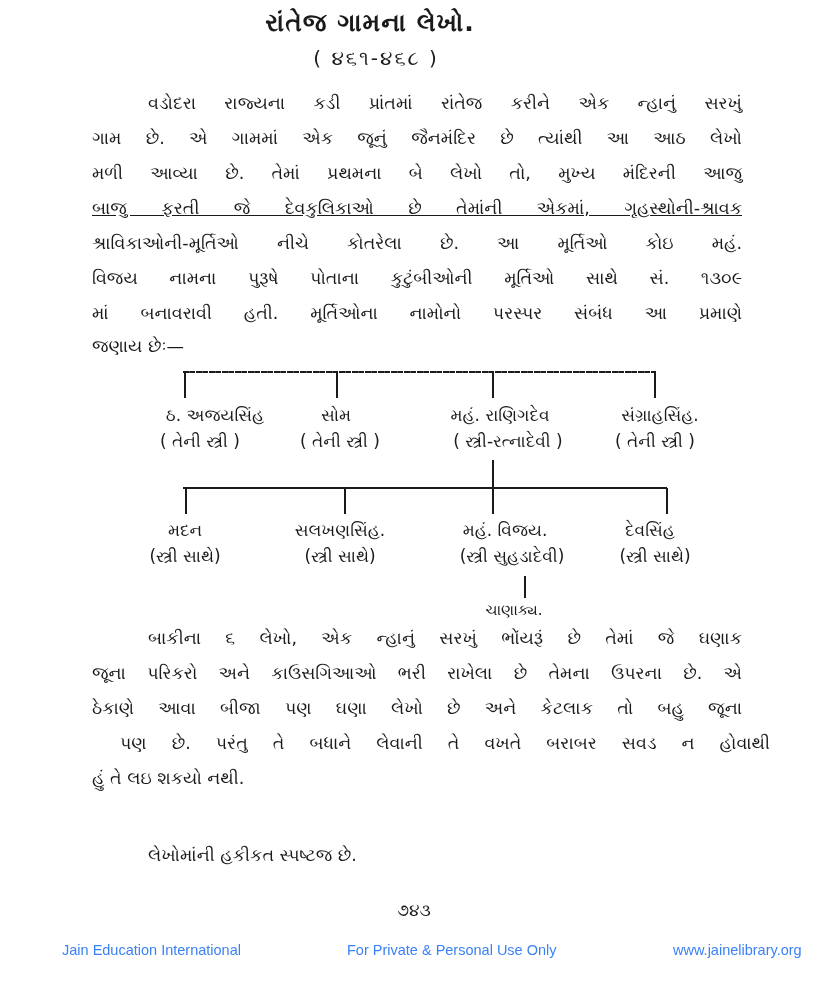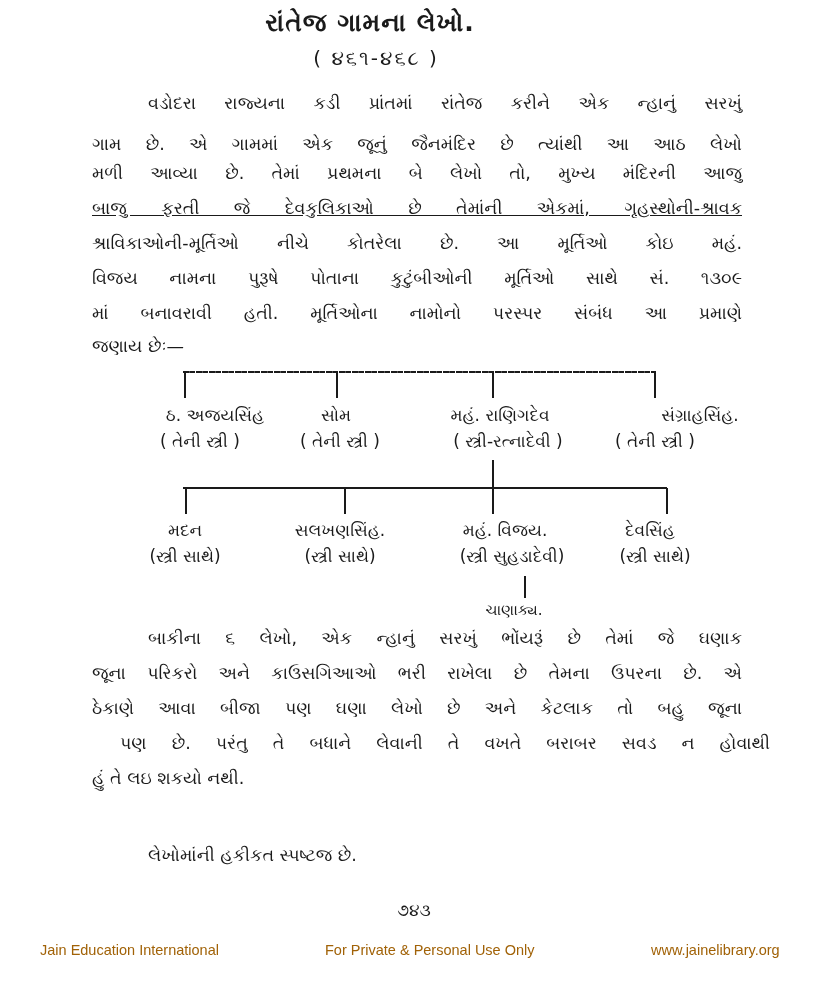--- a/index.html
+++ b/index.html
@@ -51,32 +51,33 @@
     .vline { position: absolute; background: #1a1a1a; width: 1.6px; }
     .page-number {
       left: 0; width: 828px; top: 900px;
       text-align: center;
       font-size: 17px;
     }
     .footer {
       top: 942px;
       font-family: "Liberation Sans", sans-serif;
       font-size: 14.5px;
-      color: #a16207;
+      color: #3b82f6;
+      margin-left: 22px;
     }
   </style>
 </head>
 <body>
 
 <div class="abs title">રાંતેજ ગામના લેખો.</div>
 <div class="abs subtitle">( ૪૬૧-૪૬૮ )</div>
 
 <div>
   <div class="abs para-line indent" style="top:93px;">વડોદરા રાજ્યના કડી પ્રાંતમાં રાંતેજ કરીને એક ન્હાનું સરખું</div>
-  <div class="abs para-line" style="top:128px;margin-top:6px;">ગામ છે. એ ગામમાં એક જૂનું જૈનમંદિર છે ત્યાંથી આ આઠ લેખો</div>
+  <div class="abs para-line" style="top:128px;">ગામ છે. એ ગામમાં એક જૂનું જૈનમંદિર છે ત્યાંથી આ આઠ લેખો</div>
   <div class="abs para-line" style="top:163px;">મળી આવ્યા છે. તેમાં પ્રથમના બે લેખો તો, મુખ્ય મંદિરની આજુ</div>
   <div class="abs para-line" style="top:198px;text-decoration:underline;">બાજુ ફરતી જે દેવકુલિકાઓ છે તેમાંની એકમાં, ગૃહસ્થોની-શ્રાવક</div>
   <div class="abs para-line" style="top:233px;">શ્રાવિકાઓની-મૂર્તિઓ નીચે કોતરેલા છે. આ મૂર્તિઓ કોઇ મહં.</div>
   <div class="abs para-line" style="top:268px;">વિજય નામના પુરૂષે પોતાના કુટુંબીઓની મૂર્તિઓ સાથે સં. ૧૩૦૯</div>
   <div class="abs para-line" style="top:303px;">માં બનાવરાવી હતી. મૂર્તિઓના નામોનો પરસ્પર સંબંધ આ પ્રમાણે</div>
   <div class="abs para-line last" style="top:336px;">જણાય છેઃ—</div>
 </div>
 
 <div>
 
@@ -88,21 +89,21 @@
 
   <div class="abs tree-label" style="left:215px; top:405px;">ઠ. અજયસિંહ</div>
   <div class="abs tree-label" style="left:200px; top:431px;">( તેની સ્ત્રી )</div>
 
   <div class="abs tree-label" style="left:336px; top:405px;">સોમ</div>
   <div class="abs tree-label" style="left:340px; top:431px;">( તેની સ્ત્રી )</div>
 
   <div class="abs tree-label" style="left:500px; top:405px;">મહં. રાણિગદેવ</div>
   <div class="abs tree-label" style="left:508px; top:431px;">( સ્ત્રી-રત્નાદેવી )</div>
 
-  <div class="abs tree-label" style="left:660px; top:405px;margin-left:40px;">સંગ્રાહસિંહ.</div>
+  <div class="abs tree-label" style="left:660px; top:405px;">સંગ્રાહસિંહ.</div>
   <div class="abs tree-label" style="left:655px; top:431px;">( તેની સ્ત્રી )</div>
 
   <div class="vline" style="left:492px; top:460px; height:28px;"></div>
 
   <div class="hline" style="left:183px; top:487px; width:484px;"></div>
   <div class="vline" style="left:185px; top:488px; height:26px;"></div>
   <div class="vline" style="left:344px; top:488px; height:26px;"></div>
   <div class="vline" style="left:492px; top:488px; height:26px;"></div>
   <div class="vline" style="left:666px; top:488px; height:26px;"></div>
 

